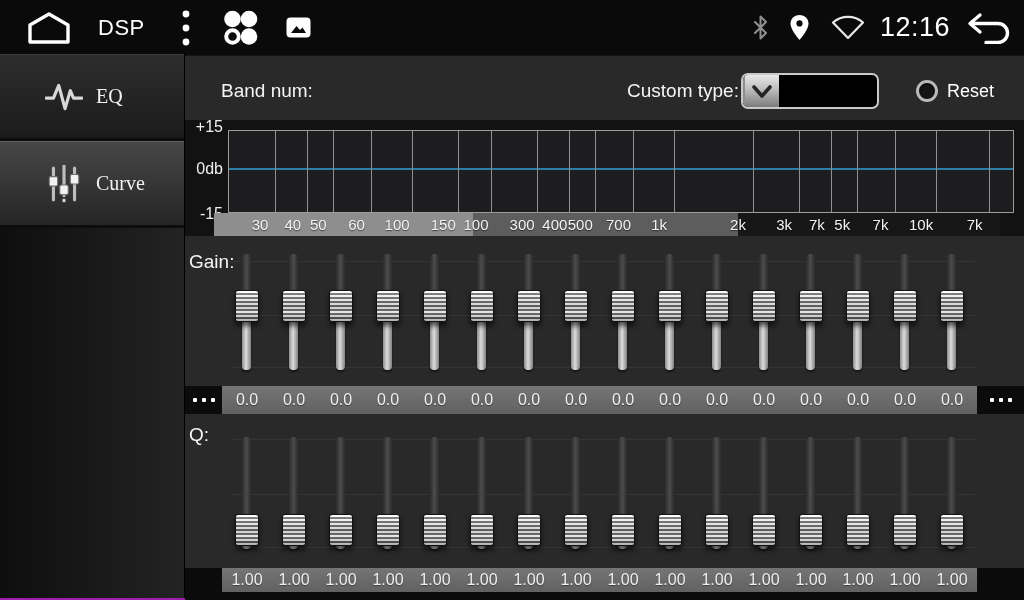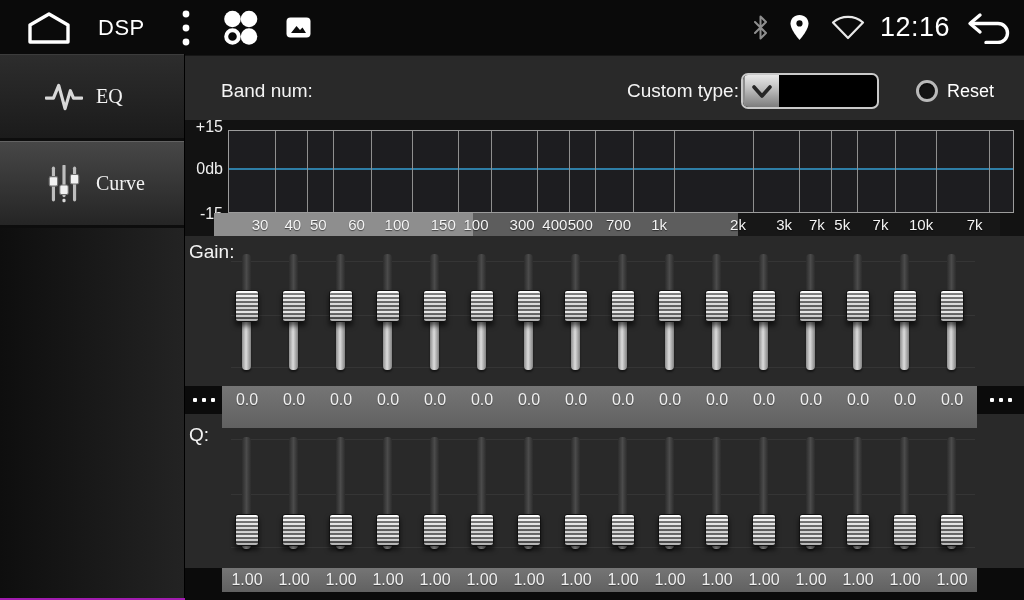--- a/index.html
+++ b/index.html
@@ -211,21 +211,21 @@
           <span class="freq-lab" style="left: 524px;">2k</span>
           <span class="freq-lab" style="left: 570.136px;">3k</span>
           <span class="freq-lab" style="left: 602.87px;">7k</span>
           <span class="freq-lab" style="left: 628.26px;">5k</span>
           <span class="freq-lab" style="left: 666.546px;">7k</span>
           <span class="freq-lab" style="left: 707.13px;">10k</span>
           <span class="freq-lab" style="left: 760.61px;">7k</span>
         </div>
     </div>
 
-    <span class="section-label" style="left:4px;top:185px">Gain:</span>
+    <span class="section-label" style="left:4px;top:195px">Gain:</span>
     <div class="guide" style="top:205px"></div>
     <div class="guide" style="top:259px"></div>
     <div class="guide" style="top:311px"></div>
     <div id="gain-sliders"></div>
       <div class="slider-col" style="left: 755px; top: 198px; height: 116px;">
         <div class="track-dark" style="height: 40px;"></div>
         <div class="track-light" style="top: 64px; height: 52px;"></div>
         <div class="knob" style="top: 36px;"></div>
       </div>
       <div class="slider-col" style="left: 708px; top: 198px; height: 116px;">
@@ -298,21 +298,21 @@
         <div class="track-light" style="top: 64px; height: 52px;"></div>
         <div class="knob" style="top: 36px;"></div>
       </div>
       <div class="slider-col" style="left: 50px; top: 198px; height: 116px;">
         <div class="track-dark" style="height: 40px;"></div>
         <div class="track-light" style="top: 64px; height: 52px;"></div>
         <div class="knob" style="top: 36px;"></div>
       </div>
 
     <div class="value-band" style="top:330px;height:28px">
-      <div class="vb-gray" style="height:42px" id="gain-values">
+      <div class="vb-gray" style="height:28px" id="gain-values">
           <span class="vcell" style="left: 25px; line-height: 28px;">0.0</span>
           <span class="vcell" style="left: 72px; line-height: 28px;">0.0</span>
           <span class="vcell" style="left: 119px; line-height: 28px;">0.0</span>
           <span class="vcell" style="left: 166px; line-height: 28px;">0.0</span>
           <span class="vcell" style="left: 213px; line-height: 28px;">0.0</span>
           <span class="vcell" style="left: 260px; line-height: 28px;">0.0</span>
           <span class="vcell" style="left: 307px; line-height: 28px;">0.0</span>
           <span class="vcell" style="left: 354px; line-height: 28px;">0.0</span>
           <span class="vcell" style="left: 401px; line-height: 28px;">0.0</span>
           <span class="vcell" style="left: 448px; line-height: 28px;">0.0</span>

